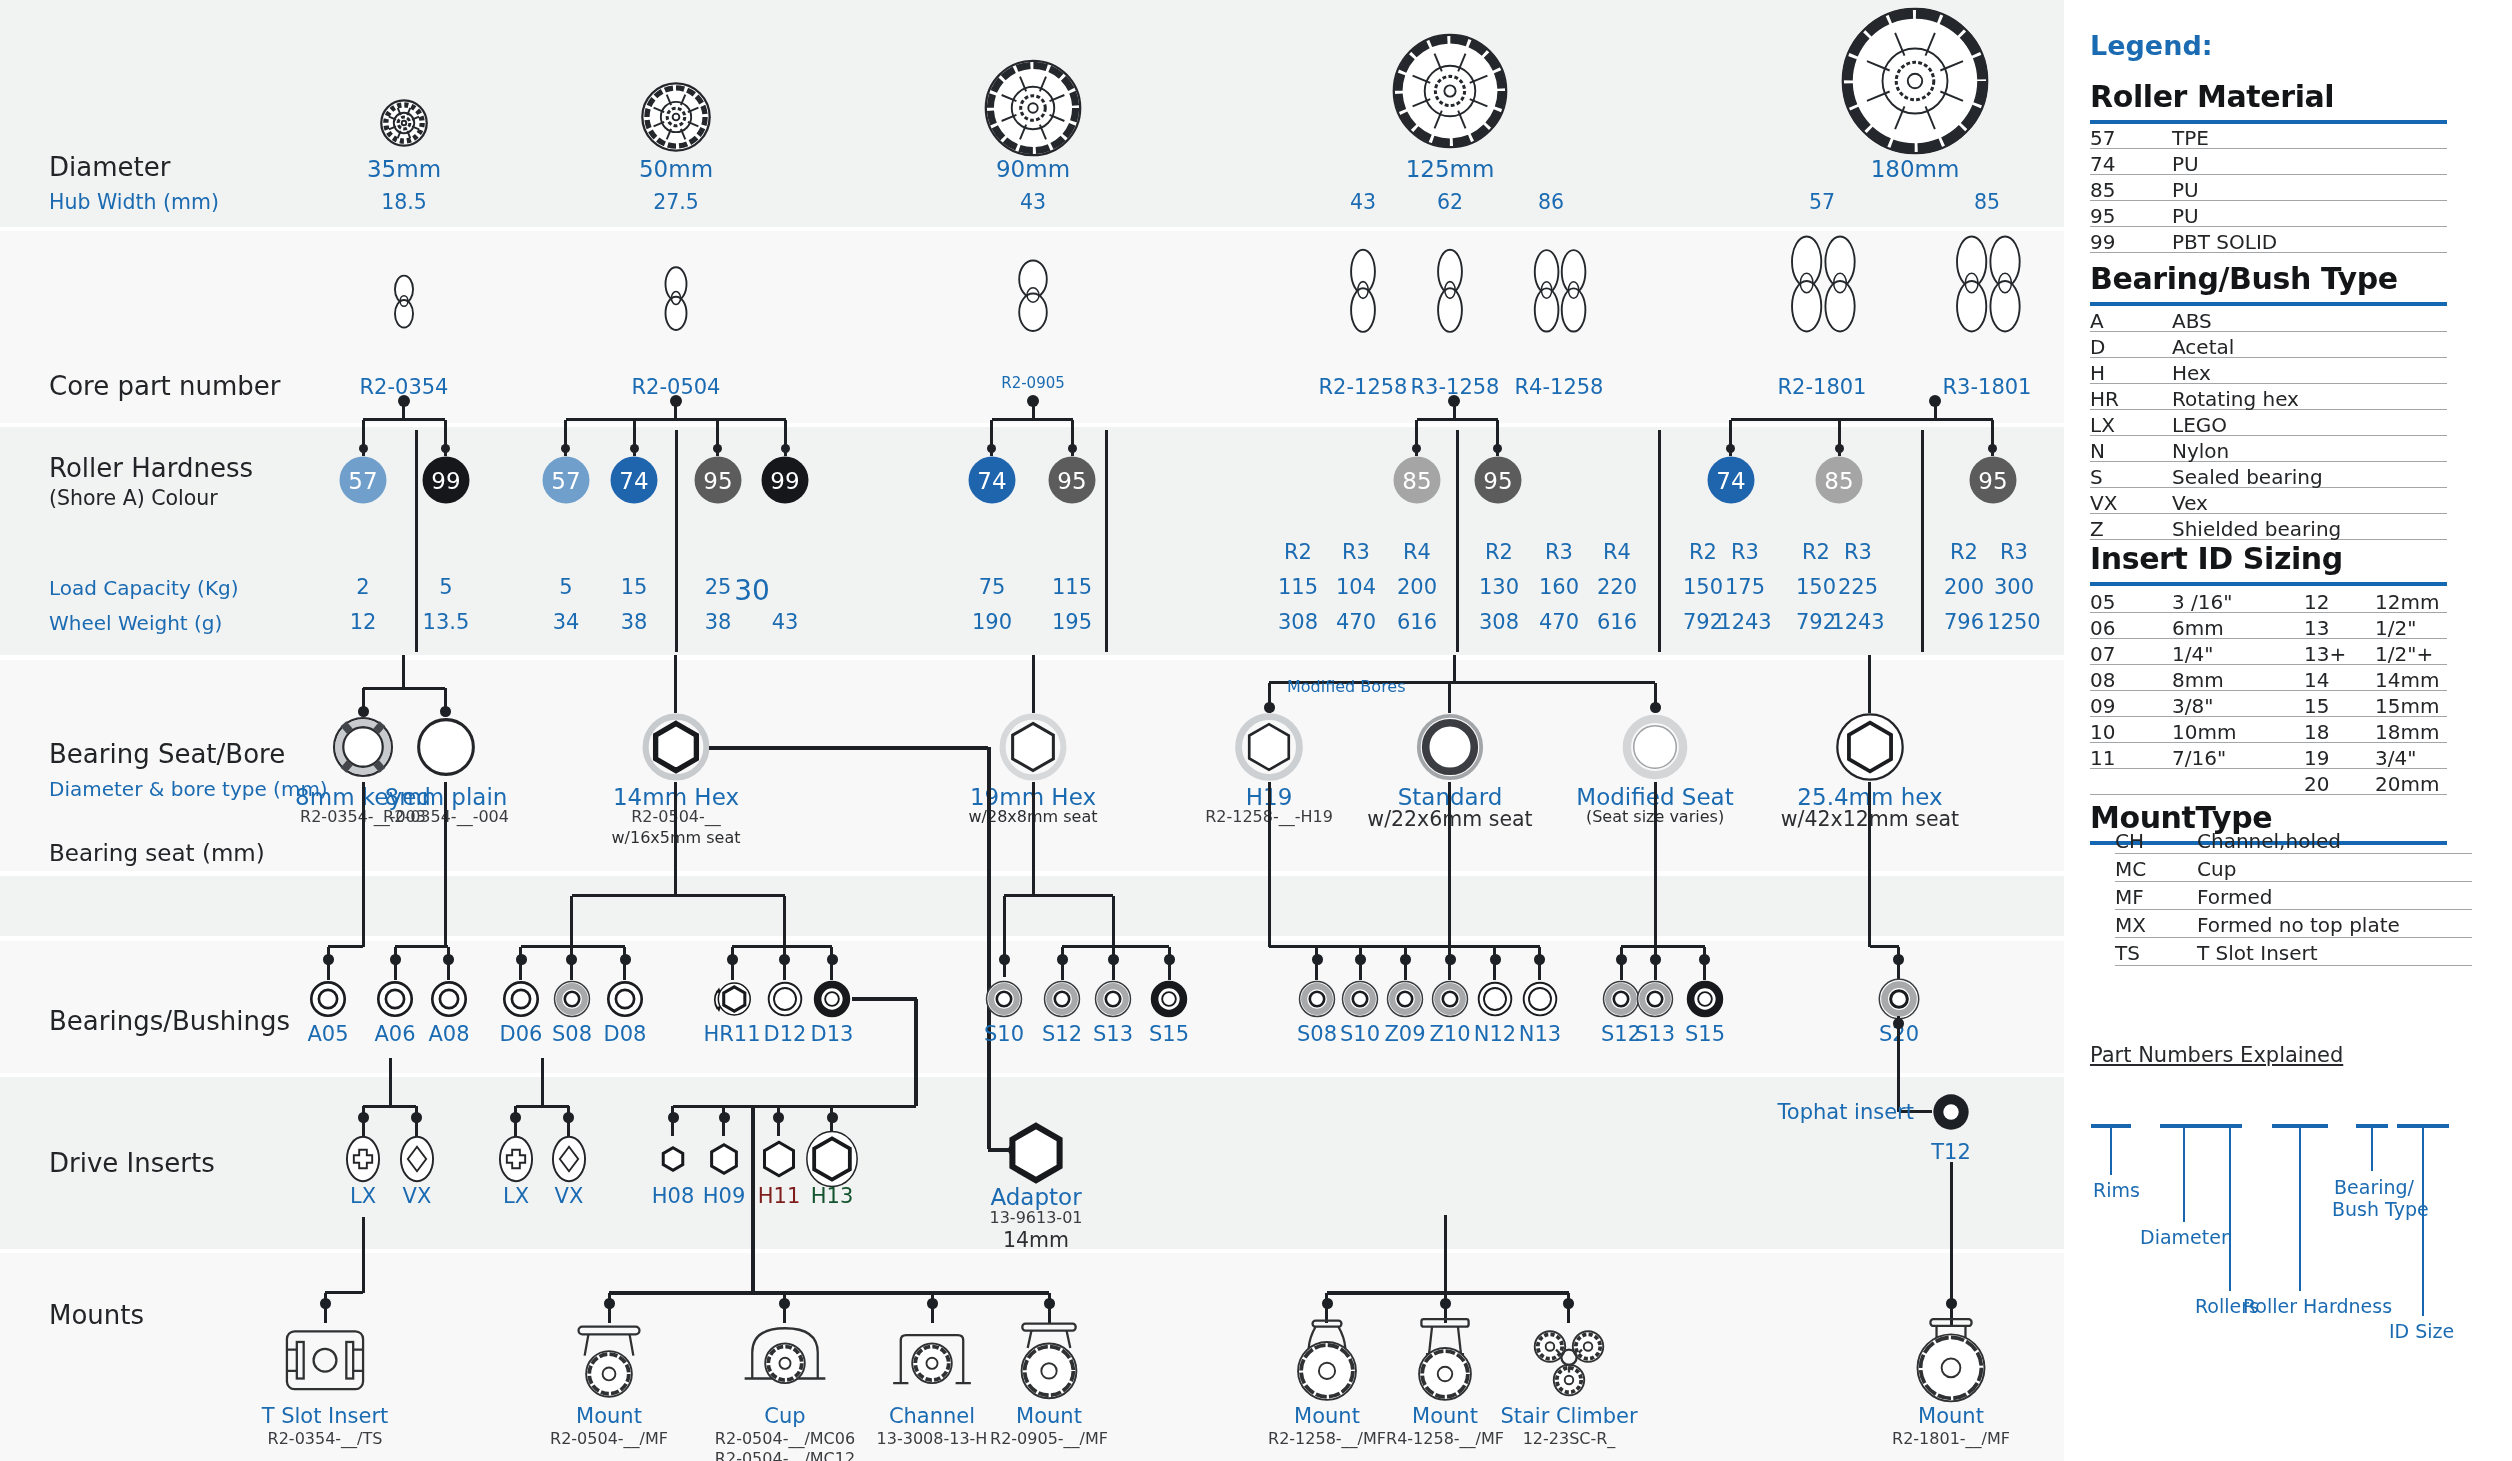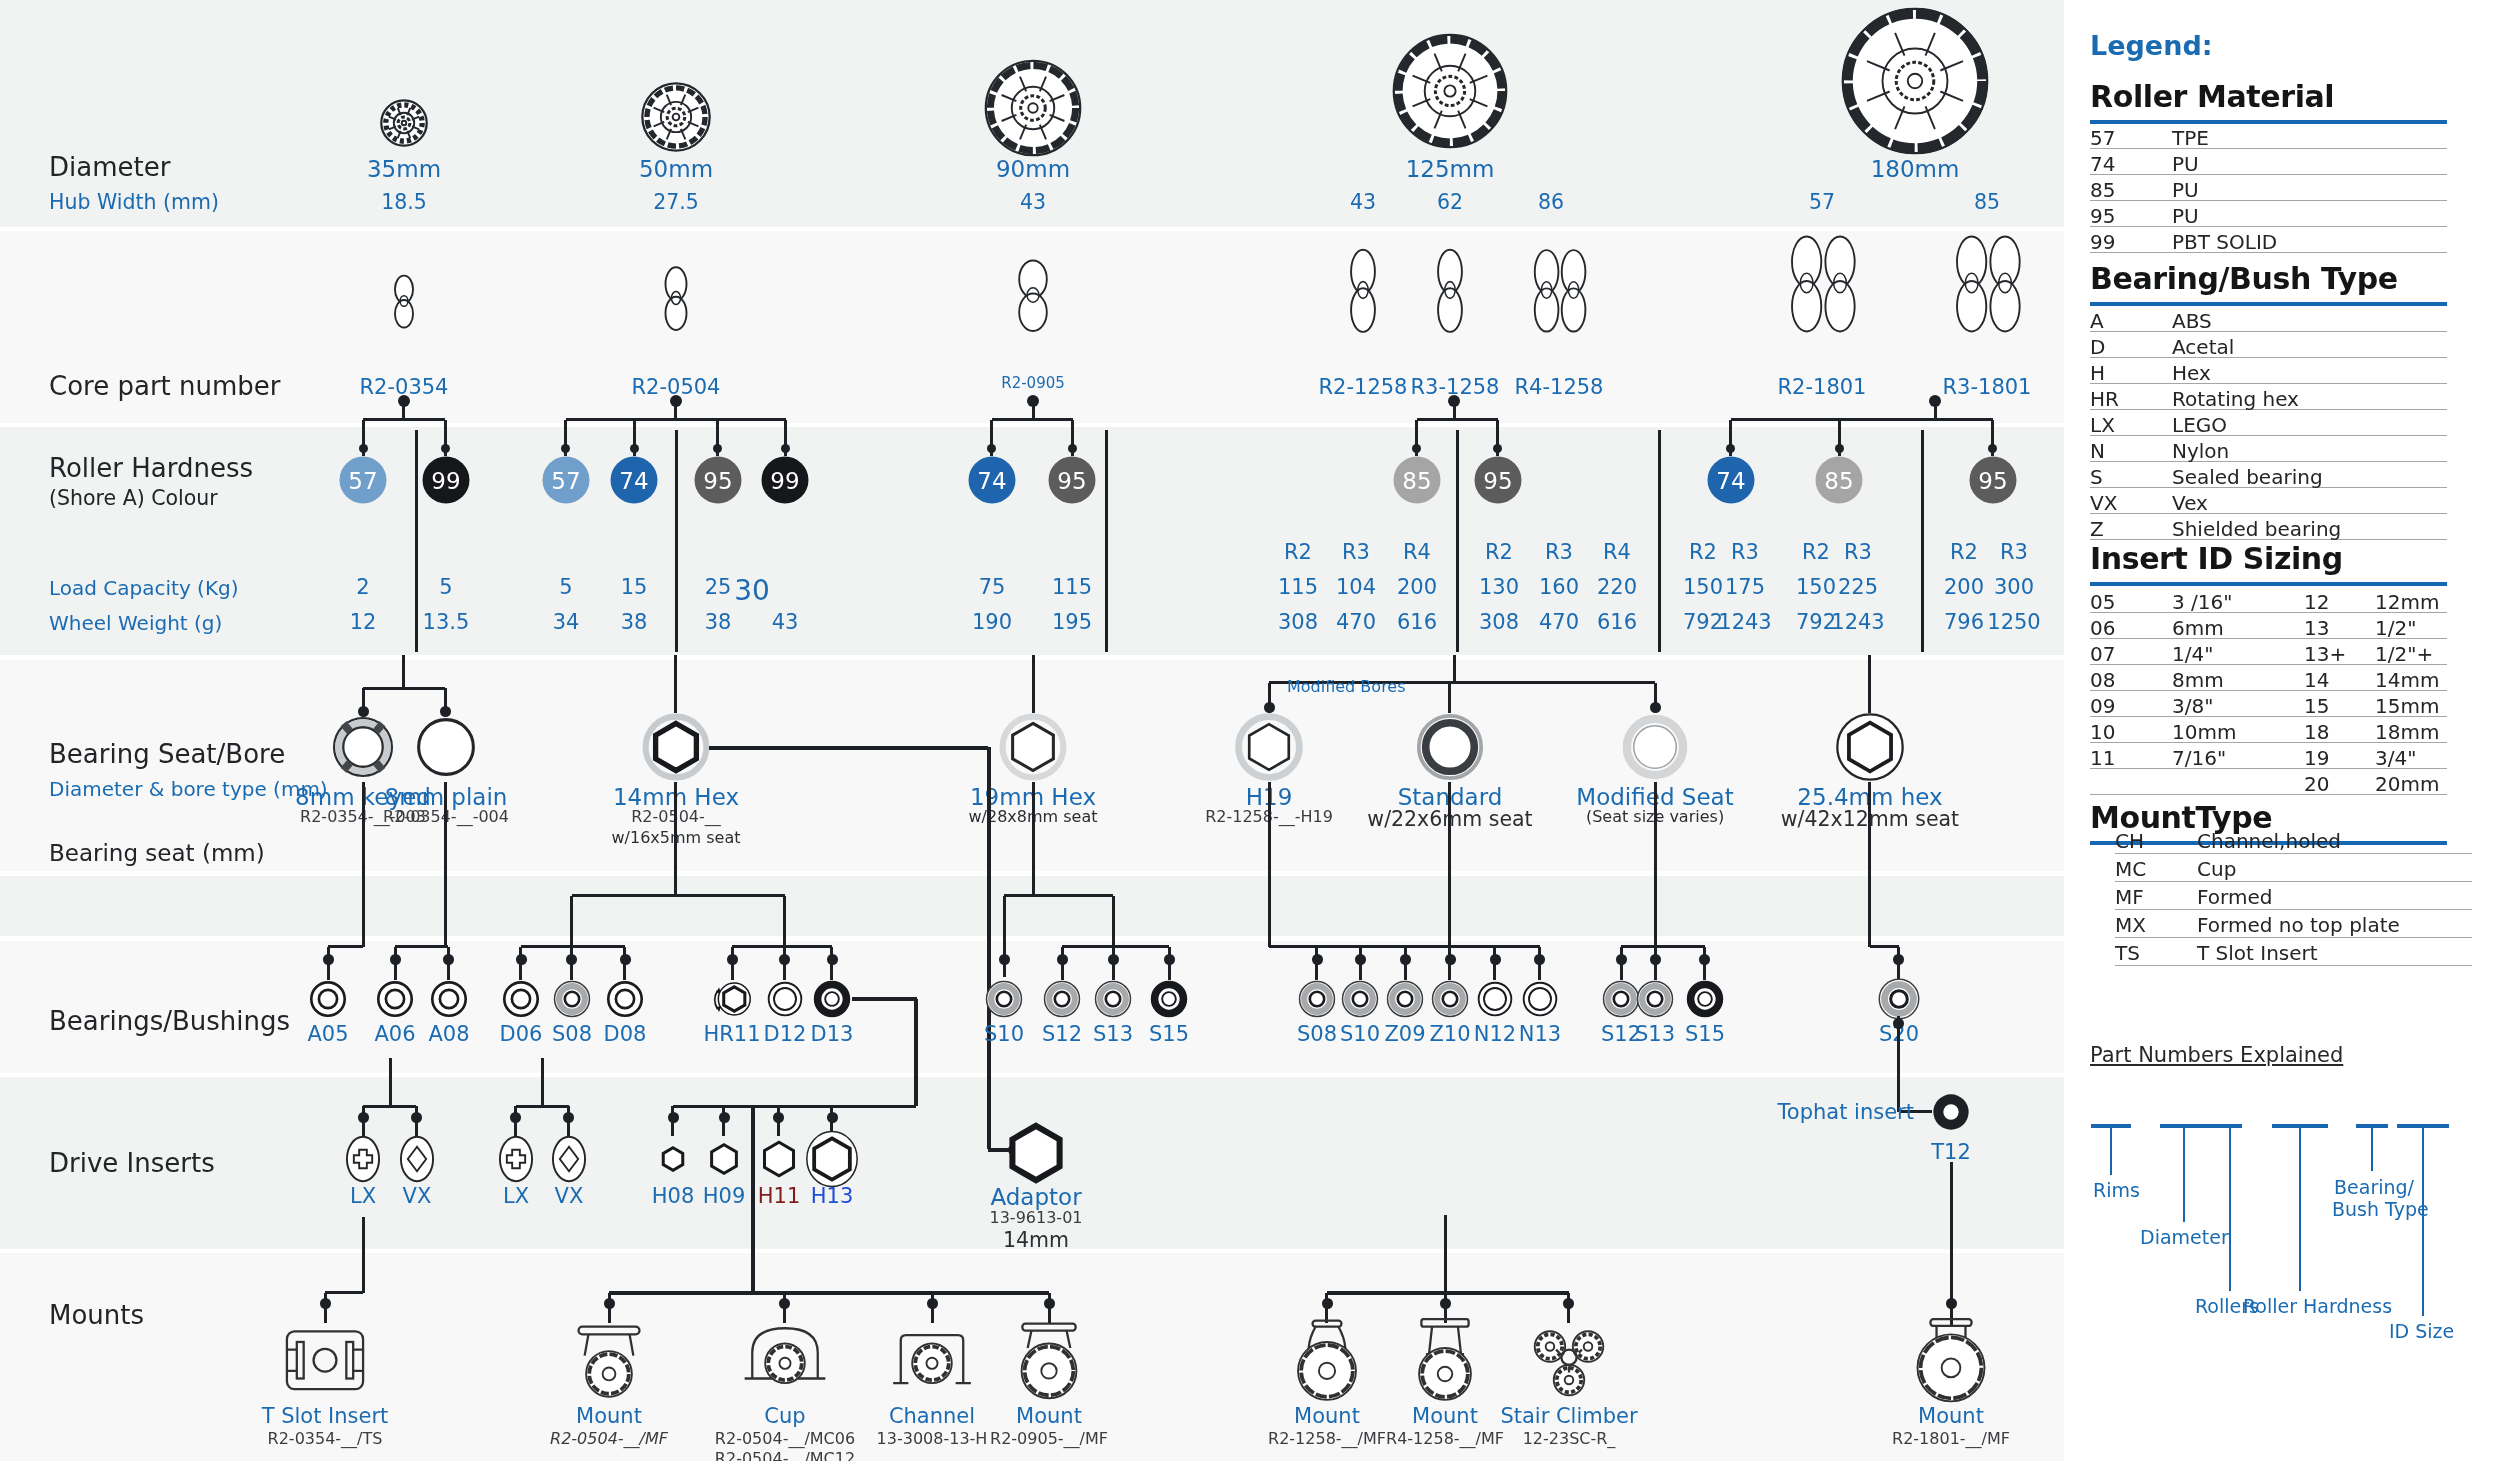--- a/index.html
+++ b/index.html
@@ -637,21 +637,21 @@
       <div class="abs icon" style="left: 779px; top: 1159px;"><svg width="41" height="41" viewBox="0 0 54 54">
           <polygon points="27.0,5.0 46.1,16.0 46.1,38.0 27.0,49.0 7.9,38.0 7.9,16.0" fill="#fff" stroke="#17191c" stroke-width="4"></polygon>
         </svg></div>
       <div class="abs t ctr" style="left: 779px; top: 1185px; font-size: 21px; color: #7f1d1d;">H11</div>
       <div class="abs line" style="left: 830px; top: 1106px; width: 3px; height: 30px;"></div>
       <div class="abs dot" style="left: 827px; top: 1112px; width: 10.6px; height: 10.6px;"></div>
       <div class="abs icon" style="left: 832px; top: 1159px;"><svg width="58" height="61" viewBox="0 0 76 80">
           <ellipse cx="38" cy="40" rx="33" ry="36" fill="#fff" stroke="#232528" stroke-width="2"></ellipse>
           <polygon points="38.0,11.0 61.4,24.5 61.4,51.5 38.0,65.0 14.6,51.5 14.6,24.5" fill="#fff" stroke="#17191c" stroke-width="5" transform="translate(0,2)"></polygon>
         </svg></div>
-      <div class="abs t ctr" style="left: 832px; top: 1185px; font-size: 21px; color: #1d4ed8;">H13</div>
+      <div class="abs t ctr" style="left: 832px; top: 1185px; font-size: 21px; color: #14532d;">H13</div>
       <div class="abs icon" style="left: 1036px; top: 1153px;"><svg width="62" height="62" viewBox="0 0 82 82">
           <polygon points="41.0,5.0 72.2,23.0 72.2,59.0 41.0,77.0 9.8,59.0 9.8,23.0" fill="#fff" stroke="#17191c" stroke-width="8"></polygon>
         </svg></div>
       <div class="abs t ctr" style="left: 1036px; top: 1185px; font-size: 23px; color: rgb(27, 107, 178);">Adaptor</div>
       <div class="abs t ctr" style="left: 1036px; top: 1210px; font-size: 16px; color: rgb(58, 60, 63);">13-9613-01</div>
       <div class="abs t ctr" style="left: 1036px; top: 1230px; font-size: 20.5px; color: rgb(44, 46, 49);">14mm</div>
       <div class="abs line" style="left: 1897px; top: 1016px; width: 3px; height: 96px;"></div>
       <div class="abs dot" style="left: 1893px; top: 1018px; width: 10.6px; height: 10.6px;"></div>
       <div class="abs line" style="left: 1899px; top: 1110px; width: 33px; height: 3px;"></div>
       <div class="abs icon" style="left: 1951px; top: 1112px;"><svg width="43" height="43" viewBox="0 0 56 56">
@@ -694,21 +694,21 @@
       <div class="abs t ctr" style="left: 325px; top: 1405px; font-size: 21px; color: rgb(27, 107, 178);">T Slot Insert</div>
       <div class="abs t ctr" style="left: 325px; top: 1431px; font-size: 16px; color: rgb(58, 60, 63);">R2-0354-__/TS</div>
       <div class="abs icon" style="left: 609px; top: 1361px;"><svg width="99" height="90" viewBox="0 0 130 118">
           <rect x="25" y="14" width="80" height="10" rx="5" fill="none" stroke="#2f3133" stroke-width="3"></rect>
           <path d="M38 24 L33 52 M92 24 L97 52" fill="none" stroke="#2f3133" stroke-width="3"></path>
           <circle cx="65" cy="76" r="30" fill="#fff" stroke="#2f3133" stroke-width="2.5"></circle>
   <circle cx="65" cy="76" r="26" fill="none" stroke="#2f3133" stroke-width="5" stroke-dasharray="10.6 3"></circle>
   <circle cx="65" cy="76" r="8.4" fill="#fff" stroke="#2f3133" stroke-width="2.5"></circle>
         </svg></div>
       <div class="abs t ctr" style="left: 609px; top: 1405px; font-size: 21px; color: rgb(27, 107, 178);">Mount</div>
-      <div class="abs t ctr" style="left: 609px; top: 1431px; font-size: 16px; color: rgb(58, 60, 63); font-style: italic;">R2-0504-__/MF</div>
+      <div class="abs t ctr" style="left: 609px; top: 1431px; font-size: 16px; color: rgb(58, 60, 63);">R2-0504-__/MF</div>
       <div class="abs icon" style="left: 785px; top: 1361px;"><svg width="99" height="90" viewBox="0 0 130 118">
           <path d="M22 82 V48 Q22 16 65 16 Q108 16 108 48 V82" fill="none" stroke="#2f3133" stroke-width="3"></path>
           <line x1="12" y1="82" x2="118" y2="82" stroke="#2f3133" stroke-width="3"></line>
           <circle cx="65" cy="62" r="26" fill="#fff" stroke="#2f3133" stroke-width="2.5"></circle>
   <circle cx="65" cy="62" r="22" fill="none" stroke="#2f3133" stroke-width="5" stroke-dasharray="8.5 3"></circle>
   <circle cx="65" cy="62" r="7.280000000000001" fill="#fff" stroke="#2f3133" stroke-width="2.5"></circle>
         </svg></div>
       <div class="abs t ctr" style="left: 785px; top: 1405px; font-size: 21px; color: rgb(27, 107, 178);">Cup</div>
       <div class="abs t ctr" style="left: 785px; top: 1431px; font-size: 16px; color: rgb(58, 60, 63);">R2-0504-__/MC06</div>
       <div class="abs t ctr" style="left: 785px; top: 1451px; font-size: 16px; color: rgb(58, 60, 63);">R2-0504-__/MC12</div>

